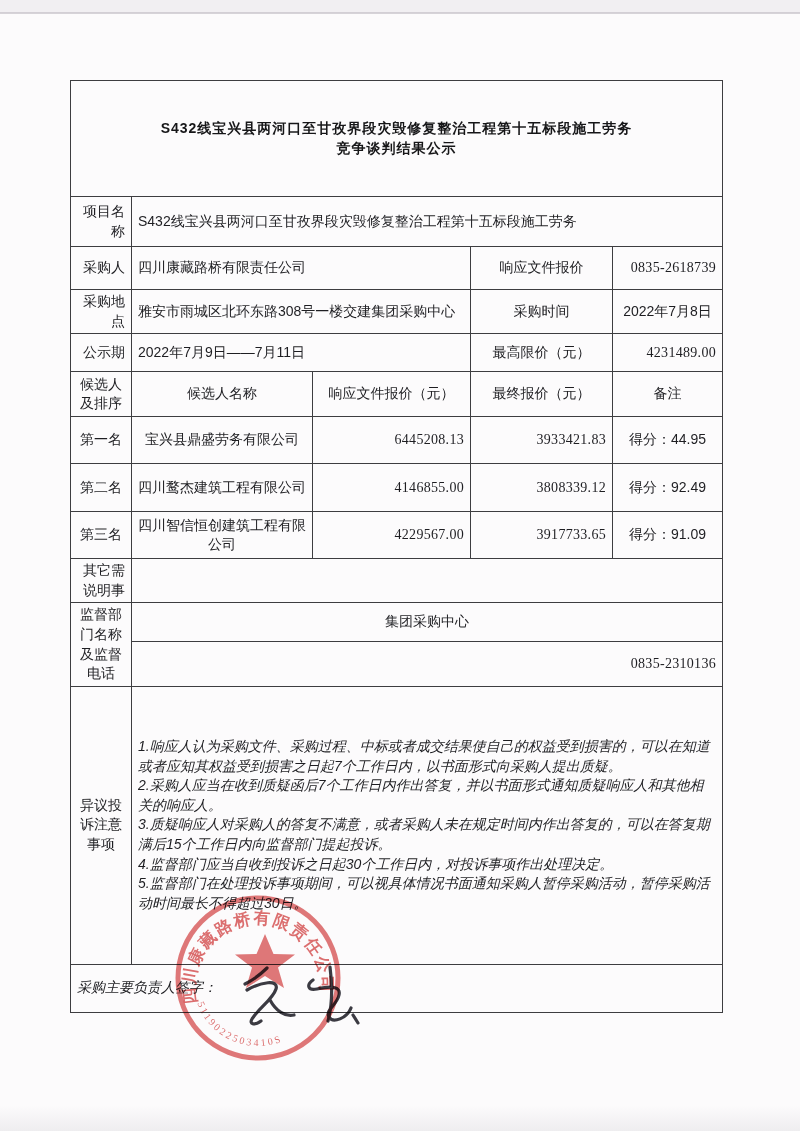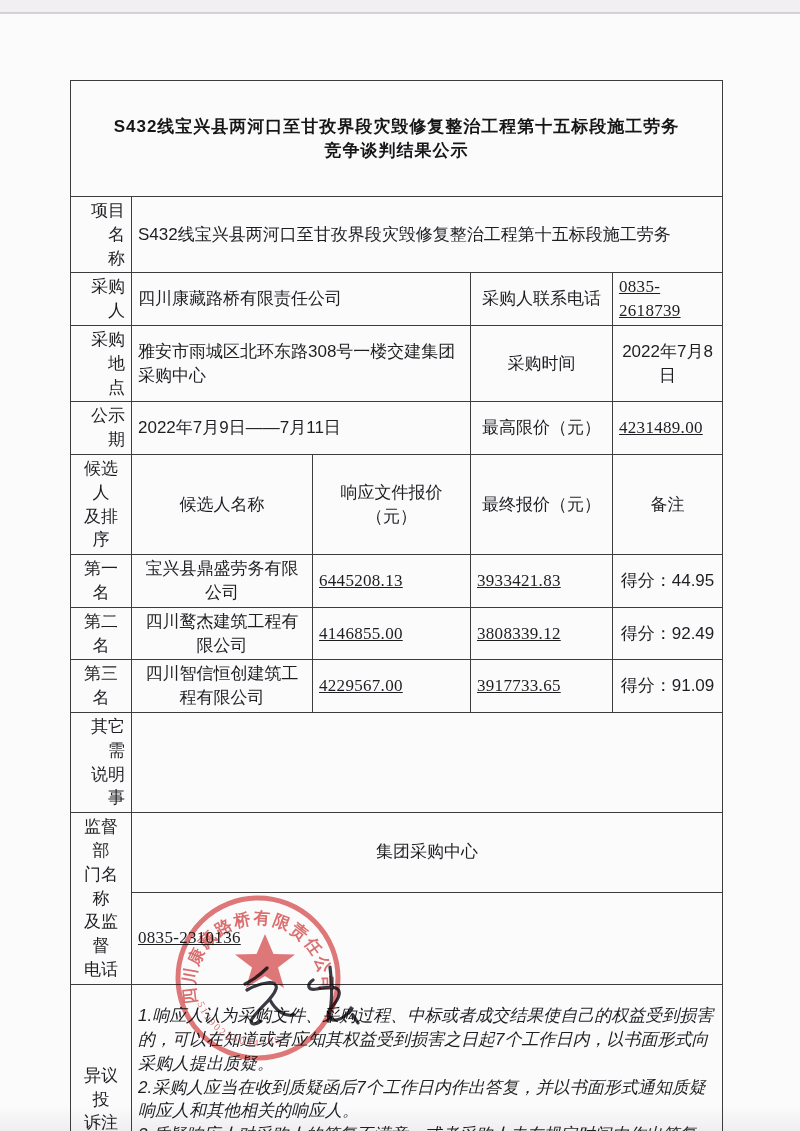--- a/index.html
+++ b/index.html
@@ -21,39 +21,39 @@
     position:absolute;left:0;bottom:0;width:100%;height:26px;
     background:linear-gradient(to bottom,rgba(0,0,0,0),rgba(120,115,125,.10));
   }
   table.doc{
     position:absolute;left:70px;top:80px;width:652px;
     border-collapse:collapse;table-layout:fixed;
     background:transparent;
   }
   table.doc td{
     border:1.6px solid #3d3d40;
-    font-size:17px;line-height:1.4;
+    font-size:14px;line-height:1.4;
     padding:2px 6px;
     vertical-align:middle;
     overflow:hidden;
   }
   .title-cell{
     text-align:center;font-weight:bold;font-size:21px;line-height:40px;
     white-space:pre-line;letter-spacing:1px;color:#161618;
   }
   .lbl{
     text-align:right;white-space:pre-line;line-height:1.35;
     padding-left:5px;padding-right:2px;
   }
   .lbl-c{text-align:center;white-space:pre-line;line-height:1.35;padding:2px 2px;margin-left:28px;}
   .val{text-align:left;padding-left:8px;}
   .ctr{text-align:center;}
   .num{
     font-family:"Liberation Serif","DejaVu Serif",serif;
-    text-align:left;font-size:15px;letter-spacing:.3px;text-decoration:underline;
+    text-align:right;font-size:15px;letter-spacing:.3px;
   }
   .objection-text{
     text-align:left;white-space:pre-line;line-height:1.47;
     padding:6px 12px 6px 10px;font-size:15px;font-style:italic;
   }
   .sig-cell{text-align:left;padding-left:7px;font-size:15px;font-style:italic;}
   .stamp{
     position:absolute;left:172px;top:892px;width:172px;height:172px;
     mix-blend-mode:multiply;pointer-events:none;
   }
@@ -83,21 +83,21 @@
 竞争谈判结果公示</td>
     </tr>
     <tr style="height:50px">
       <td class="lbl">项目名
 称</td>
       <td colspan="4" class="val">S432线宝兴县两河口至甘孜界段灾毁修复整治工程第十五标段施工劳务</td>
     </tr>
     <tr style="height:43px">
       <td class="lbl">采购人</td>
       <td colspan="2" class="val">四川康藏路桥有限责任公司</td>
-      <td class="ctr">采购人联系电话</td>
+      <td class="ctr">响应文件报价</td>
       <td class="num">0835-2618739</td>
     </tr>
     <tr style="height:42px">
       <td class="lbl">采购地
 点</td>
       <td colspan="2" class="val">雅安市雨城区北环东路308号一楼交建集团采购中心</td>
       <td class="ctr">采购时间</td>
       <td class="ctr">2022年7月8日</td>
     </tr>
     <tr style="height:38px">

